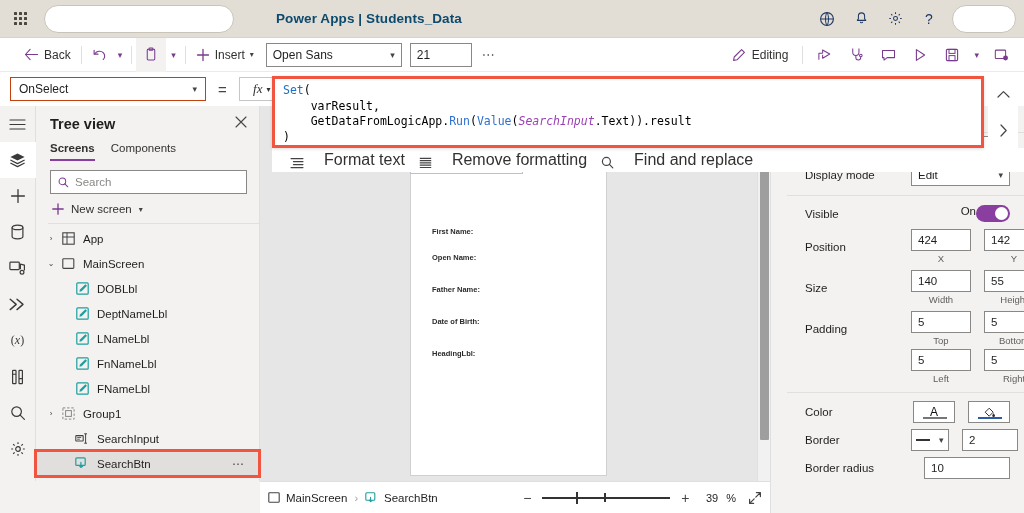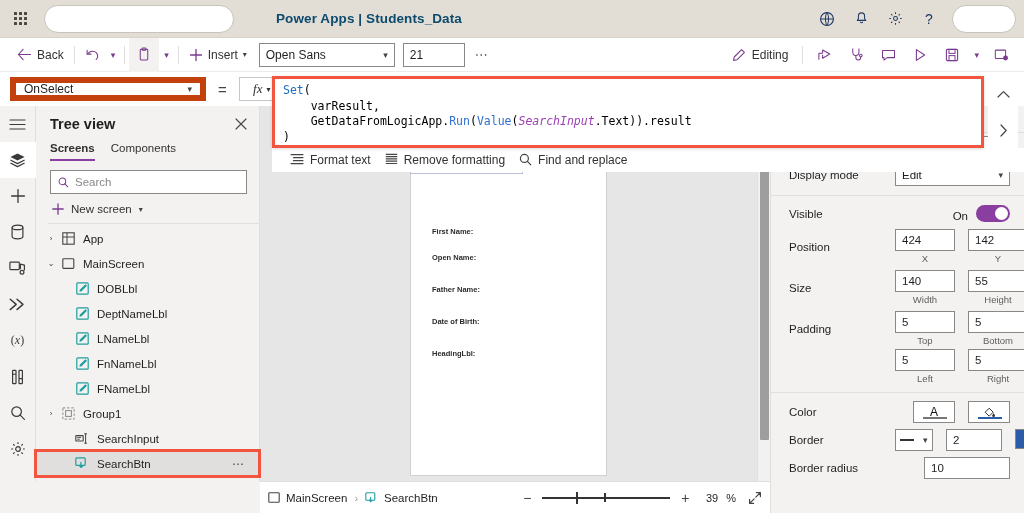--- a/index.html
+++ b/index.html
@@ -50,21 +50,21 @@
     width: 64px; height: 28px; background: #ffffff;
     border: 1px solid #c9c4ba; border-radius: 14px; margin-left: 6px;
   }
 
   
   .cmdbar {
     position: absolute; top: 38px; left: 0; width: 1024px; height: 34px;
     background: #ffffff;
     display: flex; align-items: center;
     border-bottom: 1px solid #edebe9;
-    padding-left: 11px;
+    padding-left: 18px;
   }
   .cmd-item {
     display: flex; align-items: center; gap: 5px;
     height: 28px; padding: 0 6px; color: #7a3b8f; font-size: 12px;
     border-radius: 2px;
   }
   .cmd-item .lbl { color: #323130; }
   .cmd-sep { width: 1px; height: 18px; background: #e1dfdd; margin: 0 4px; }
   .cmd-chev { color: #7a3b8f; font-size: 9px; padding: 0 5px; height: 28px; display:flex; align-items:center;}
   .cmd-paste { background: #f3f2f1; height: 34px; display:flex; align-items:center; padding: 0 8px; color: #7a3b8f;}
@@ -82,21 +82,21 @@
   .editing-pill { display:flex; align-items:center; gap:6px; color:#7a3b8f; padding: 0 8px; height: 28px;}
   .editing-pill .lbl { color:#323130; }
   .cmd-ico { width: 30px; height: 28px; display:flex; align-items:center; justify-content:center; color:#7a3b8f; }
 
   
   .propsel-row {
     position: absolute; top: 72px; left: 0; width: 1024px; height: 34px;
     background: #ffffff; display: flex; align-items: center; padding-left: 10px;
   }
   .prop-dd {
-    width: 196px; height: 24px; border: 6px solid #c2410c; background: #fff;
+    width: 196px; height: 24px; border: 1px solid #c2410c; background: #fff;
     display: flex; align-items: center; padding: 0 8px; font-size: 12px;
   }
   .prop-dd .chev { margin-left: auto; font-size: 9px; color: #444; }
   .eq-sign { padding: 0 12px; font-size: 15px; color: #444; }
   .fx-btn {
     width: 46px; height: 24px; border: 1px solid #c8c6c4; background: #fff;
     display:flex; align-items:center; justify-content:center; gap:4px; color:#323130;
   }
   .fx-btn .fx { font-style: italic; font-family: "Liberation Serif", serif; font-size: 13px;}
   .fx-btn .chev { font-size: 8px; }
@@ -129,42 +129,42 @@
   .fbar-next {
     position: absolute; top: 112px; left: 988px; width: 30px; height: 36px;
     display: flex; align-items: center; justify-content: center;
     color: #444; font-size: 13px; background: #fff; z-index: 41;
   }
   .format-row {
     position: absolute; top: 148px; left: 272px; width: 752px; height: 24px;
     background: #fff; display: flex; align-items: center; gap: 14px;
     padding-left: 18px; z-index: 39;
   }
-  .format-item { display: flex; align-items: flex-start; gap: 6px; font-size: 12px; color: #323130; }
+  .format-item { display: flex; align-items: flex-end; gap: 20px; font-size: 16px; color: #323130; }
   .format-item .gi { color: #444; display: flex; align-items: center; }
 
   
   .rail {
     position: absolute; top: 106px; left: 0; width: 36px; height: 407px;
     background: #f3f2f1; border-right: 1px solid #e1dfdd;
     display: flex; flex-direction: column; align-items: center;
   }
   .rail-ico {
     width: 36px; height: 38px; display: flex; align-items: center; justify-content: center;
     color: #3b3a39;
   }
   .rail-ico.sel { background: #ffffff; }
   .rail-spacer { flex: 1; }
 
   
   .treeview {
     position: absolute; top: 106px; left: 36px; width: 224px; height: 407px;
     background: #f3f2f1; border-right: 1px solid #e1dfdd;
   }
-  .tv-head { display: flex; align-items: center; padding: 10px 12px 2px 14px; }
+  .tv-head { display: flex; align-items: flex-start; padding: 10px 12px 2px 14px; }
   .tv-title { font-size: 14.5px; font-weight: bold; color: #201f1e; }
   .tv-close { margin-left: auto; color: #444; font-size: 13px; }
   .tv-tabs { display: flex; gap: 16px; padding: 8px 0 0 14px; }
   .tv-tab { font-size: 11.5px; color: #323130; padding-bottom: 5px; }
   .tv-tab.active { font-weight: bold; border-bottom: 2px solid #8a3fa0; }
   .tv-searchbox {
     margin: 9px 12px 0 14px; height: 24px; background: #fff; border: 1px solid #8a8886;
     display: flex; align-items: center; gap: 6px; padding: 0 7px;
   }
   .tv-searchbox .ph { color: #8a8886; font-size: 11.5px; }
@@ -232,41 +232,41 @@
     position: absolute; left: 2px; top: 4px; width: 9px; height: 330px;
     background: #9e9e9e; border-radius: 1px;
   }
   .vscroll-arrow {
     position: absolute; left: 3px; bottom: 6px; color: #666; font-size: 7px;
   }
 
   
   .props {
     position: absolute; top: 106px; left: 770px; width: 254px; height: 407px;
-    background: #f3f2f1; border-left: 1px solid #e1dfdd;
+    background: #f3f2f1; border-left: 1px solid #e1dfdd; padding-left: 16px;
   }
   .props-tabstrip {
     height: 26px; position: relative; background: #f3f2f1;
   }
   .props-tab-underline {
     position: absolute; left: 12px; bottom: 0; width: 42px; height: 2px; background: #8a3fa0;
   }
   .props-sep { height: 1px; background: #e1dfdd; }
   .prow {
     display: flex; align-items: center; min-height: 25px; padding: 3px 14px 3px 18px;
   }
   .prow .plabel { font-size: 11.5px; color: #201f1e; width: 106px; flex: 0 0 106px; }
   .pfield {
     height: 22px; background: #fff; border: 1px solid #8a8886;
     display: flex; align-items: center; padding: 0 6px; font-size: 11.5px;
   }
   .pfield.wide { width: 124px; }
   .pfield .chev { margin-left: auto; font-size: 9px; color: #444; }
   .pfield.num { width: 60px; }
-  .toggle-wrap { margin-left: auto; display: flex; align-items: flex-end; gap: 8px; }
+  .toggle-wrap { margin-left: auto; display: flex; align-items: flex-start; }
   .toggle-lbl { font-size: 11.5px; color: #201f1e; }
   .toggle {
     width: 34px; height: 17px; border-radius: 9px; background: #8a3fa0; position: relative;
   }
   .toggle .knob {
     position: absolute; right: 2px; top: 2px; width: 13px; height: 13px;
     border-radius: 50%; background: #fff;
   }
   .pair { display: flex; gap: 13px; margin-left: auto; }
   .pair-col { display: flex; flex-direction: column; align-items: center; }

